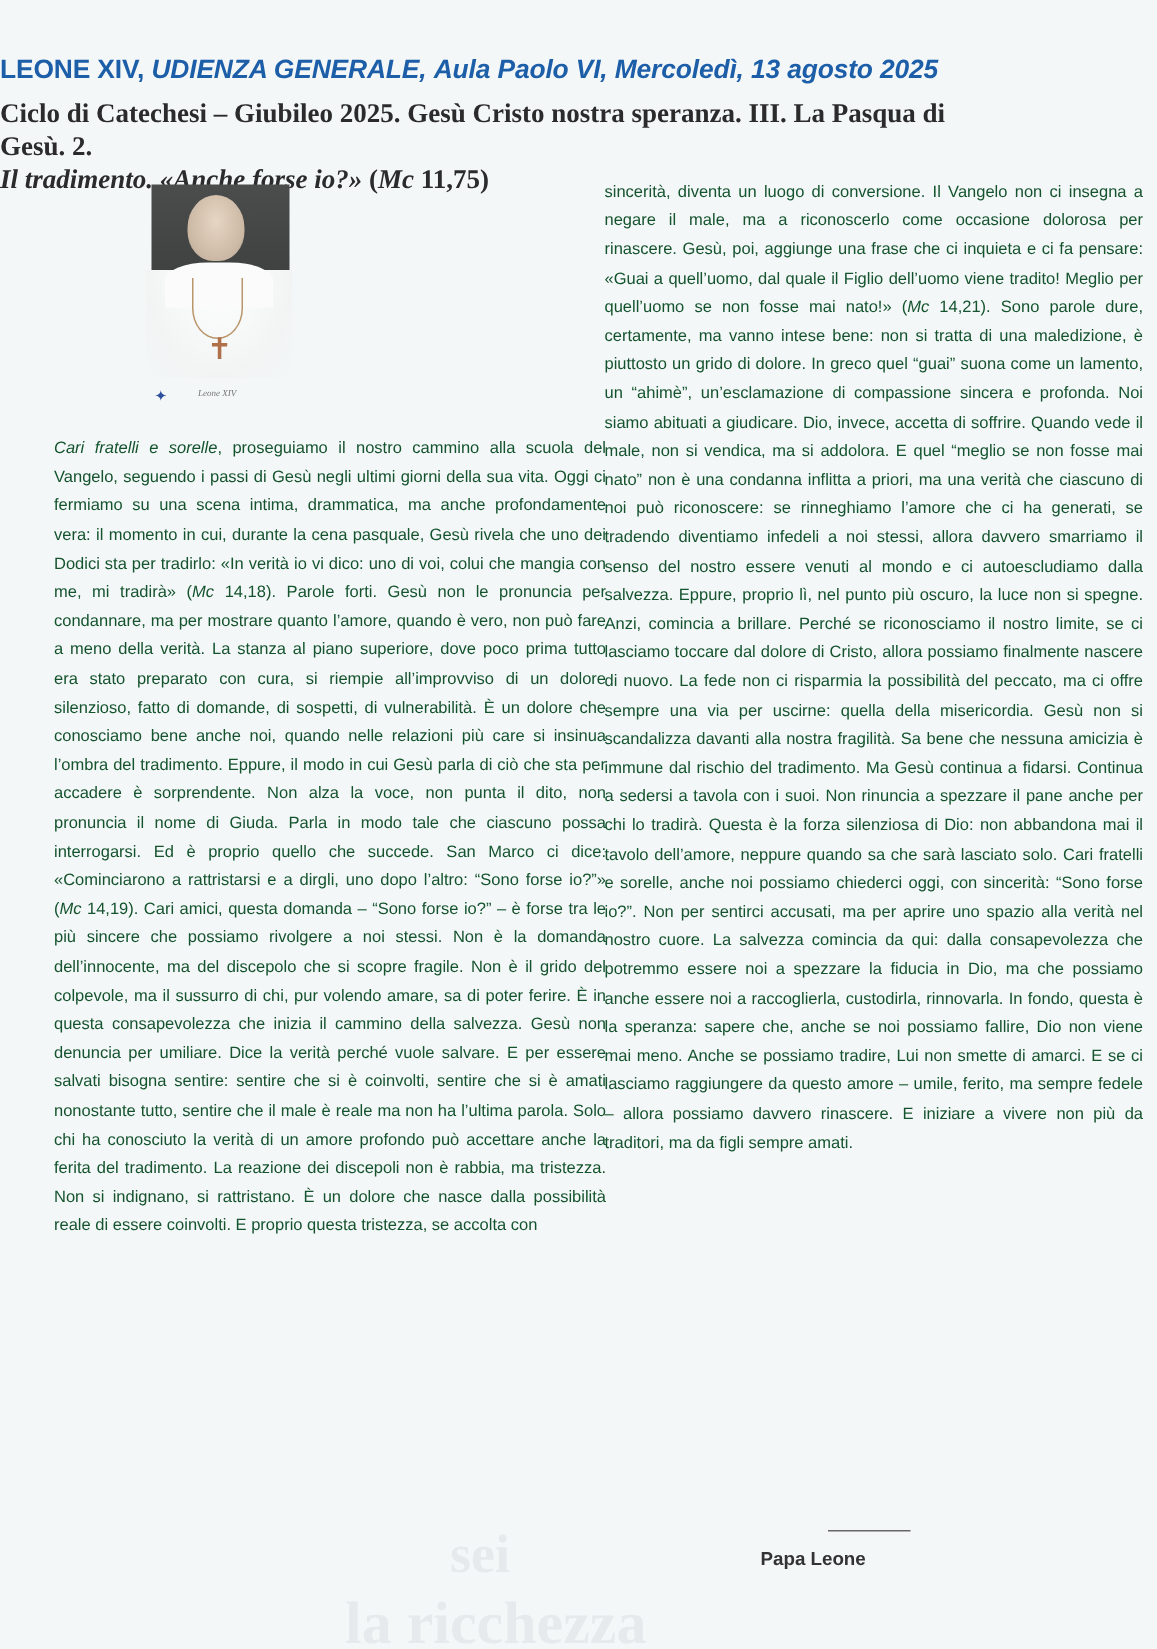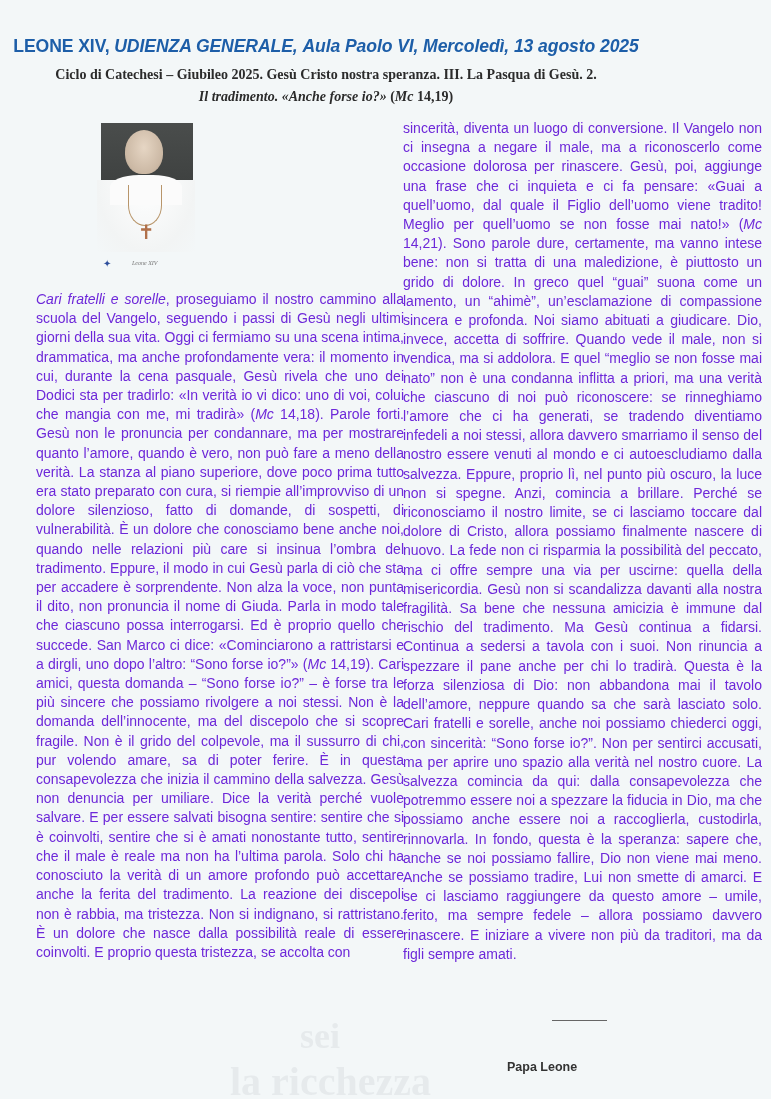--- a/index.html
+++ b/index.html
@@ -8,29 +8,29 @@
       background: #f3f7f8;
       position: relative;
       font-family: "Liberation Sans", sans-serif;
       color: #262626;
     }
     .bleed {
       position: absolute; color: rgba(120,130,140,0.10);
       font-family: "Liberation Serif", serif; font-weight: bold;
       pointer-events: none; white-space: nowrap;
     }
-    .header { position: absolute; left: 0; top: 36px; width: 652px; text-align: center; }
+    .header { position: absolute; left: 0; top: 36px; width: 652px; text-align: left; }
     .title {
       color: #1d5ea8; font-weight: bold; font-size: 17.6px; letter-spacing: -0.1px;
       font-family: "Liberation Sans", sans-serif;
     }
     .title i { font-style: italic; }
     .subtitle {
       margin-top: 7px; font-family: "Liberation Serif", serif; font-weight: bold;
-      font-size: 14px; color: #2b2b2b; line-height: 22px;
+      font-size: 18px; color: #2b2b2b; line-height: 22px;
     }
     .subtitle i { font-style: italic; }
     .photo {
       position: absolute; left: 101px; top: 123px; width: 92px; height: 78px;
       background: linear-gradient(180deg, #4a4d4c 0%, #3b3e3d 100%);
       overflow: hidden;
     }
     .photo .head {
       position: absolute; left: 24px; top: 7px; width: 38px; height: 44px;
       background: radial-gradient(ellipse at 50% 40%, #e6d6c4 0%, #cbb8a4 70%, #9c8c7c 100%);
@@ -50,47 +50,47 @@
       font-family: "DejaVu Sans", sans-serif;
     }
     .chain {
       position: absolute; left: 128px; top: 185px; width: 32px; height: 40px;
       border-bottom: 1px solid #b8956a; border-left: 1px solid #b8956a; border-right: 1px solid #b8956a;
       border-radius: 0 0 50% 50%;
     }
     .logo-mark { position: absolute; left: 103px; top: 258px; font-size: 10px; color: #2e4f9c; }
     .sig { position: absolute; left: 132px; top: 260px; font-size: 6px; color: #777; font-style: italic; font-family: "Liberation Serif", serif; }
     .col {
-      position: absolute; font-size: 14px; line-height: 19.2px;
-      text-align: justify; color: #6d28d9;
+      position: absolute; font-size: 11px; line-height: 19.2px;
+      text-align: justify; color: #14532d;
     }
     .col-left { left: 36px; top: 290px; width: 368px; }
     .col-right { left: 403px; top: 119px; width: 359px; }
     .col p { margin: 0; }
     .col i { font-style: italic; }
     .signature {
-      position: absolute; left: 507px; top: 1032px; font-weight: bold; font-size: 12.5px; color: #333; margin-top: 28px;
+      position: absolute; left: 507px; top: 1032px; font-weight: bold; font-size: 12.5px; color: #333;
     }
     .underline-mark { position: absolute; left: 552px; top: 1020px; width: 55px; border-top: 1px solid #666; }
   </style>
 </head>
 <body>
 
 <div class="bleed" style="left:230px; top:1058px; font-size:40px;">la ricchezza</div>
 <div class="bleed" style="left:300px; top:1015px; font-size:36px;">sei</div>
 
 <div class="header">
   <div class="title">
     <span>LEONE XIV,</span>
     <i>UDIENZA GENERALE,</i>
     <i>Aula Paolo VI, Mercoledì, 13 agosto 2025</i>
   </div>
   <div class="subtitle">
     <div>Ciclo di Catechesi – Giubileo 2025. Gesù Cristo nostra speranza. III. La Pasqua di Gesù. 2.</div>
-    <div><i>Il tradimento. «Anche forse io?»</i><span> (</span><i>Mc</i><span> 14,19)</span></div>
+    <div><i>Il tradimento. «Anche forse io?»</i><span> (</span><i>Mc</i><span> 11,75)</span></div>
   </div>
 </div>
 
 <div class="photo">
   <div class="head"></div>
 </div>
 <div class="robe"></div>
 <div class="robe-top"></div>
 <div class="chain"></div>
 <div class="cross">✝</div>

